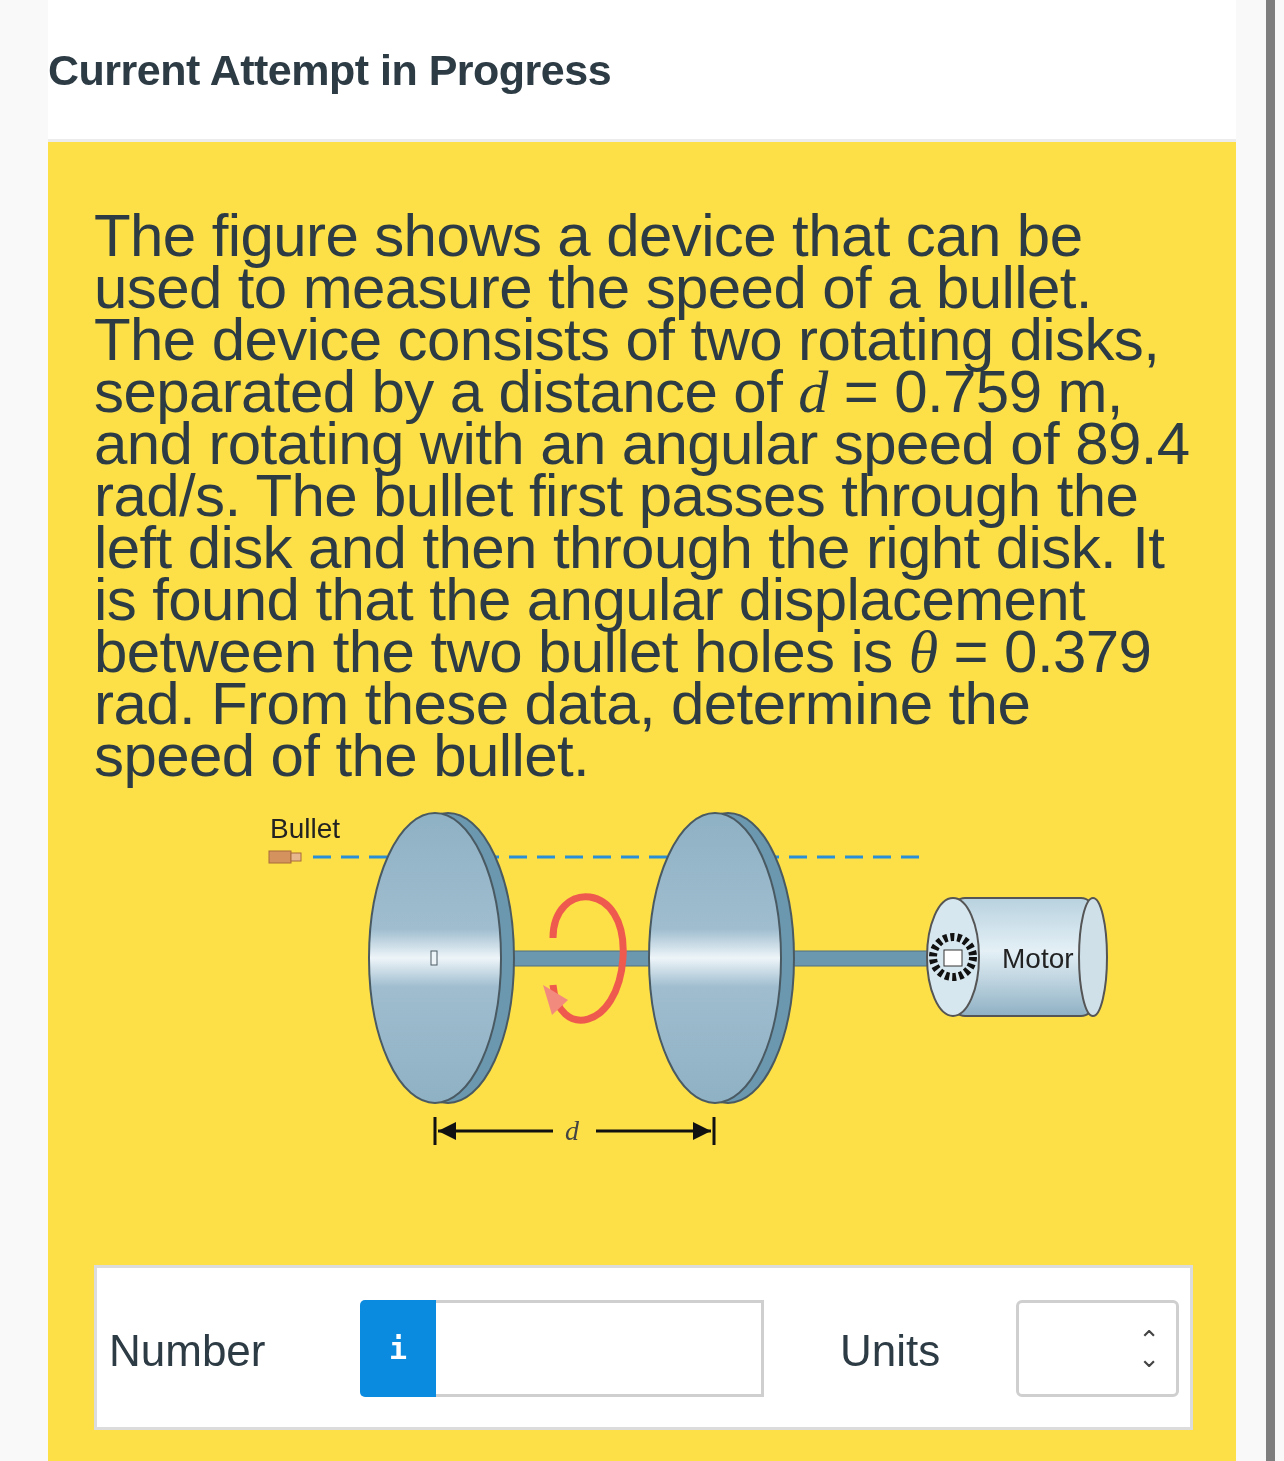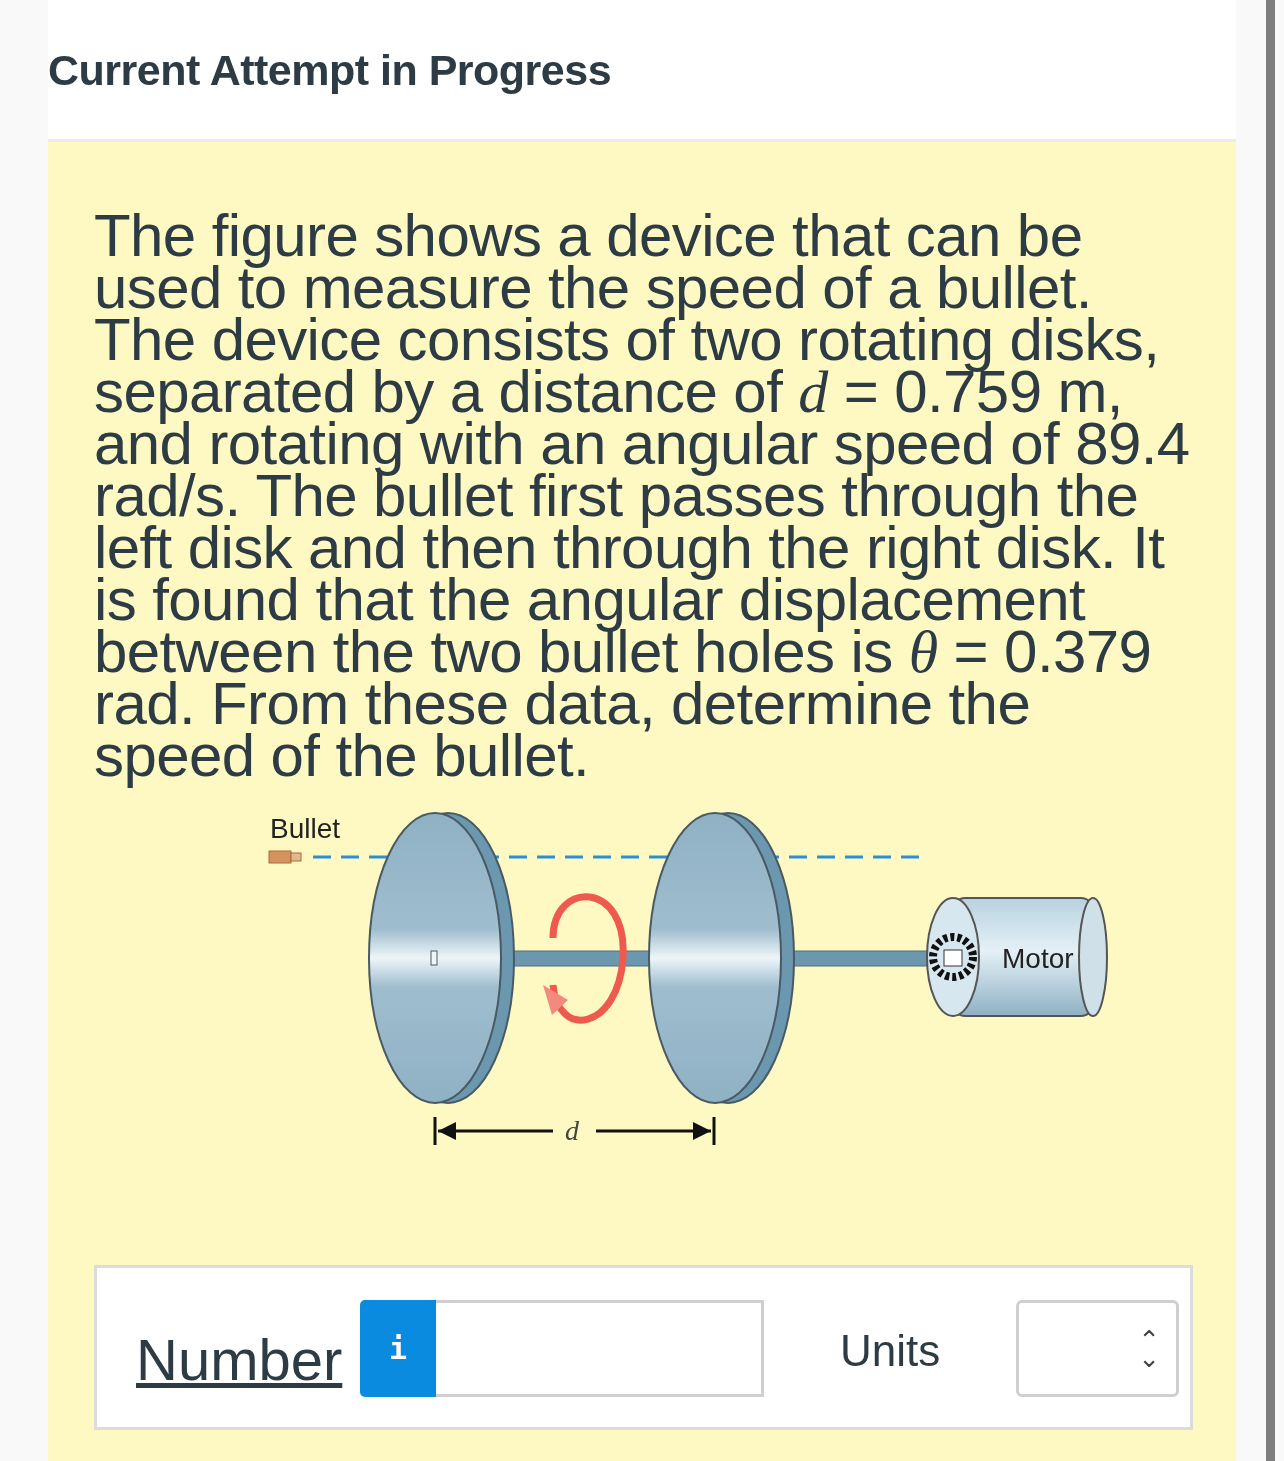--- a/index.html
+++ b/index.html
@@ -1,41 +1,41 @@
 <!DOCTYPE html>
 <html><head>
 <meta charset="utf-8">
 <style>
   html, body { margin:0; padding:0; }
   body {
     width:1284px; height:1461px; overflow:hidden; position:relative;
     background:#f9f9f9; font-family:"Liberation Sans", sans-serif; color:#2d3b45;
   }
   .panel {
-    position:absolute; left:48px; top:0; width:1188px; height:1461px; background:#fef9c3;
+    position:absolute; left:48px; top:0; width:1188px; height:1461px; background:#fde047;
   }
   .header {
     position:absolute; left:0; top:0; width:1188px; height:139px; background:#fff;
     border-bottom:3px solid #ececec;
   }
   .title {
     position:absolute; left:0; top:46px; font-size:43px; font-weight:bold; color:#2d3b45;
     letter-spacing:-0.5px; white-space:nowrap;
   }
   .question {
     position:absolute; left:46px; top:170px; width:1110px;
     font-size:60px; line-height:52px; color:#2d3b45; letter-spacing:-0.6px;margin-top:40px;
   }
   .question i { font-family:"Liberation Serif", serif; }
   .figure { position:absolute; left:170px; top:800px; width:920px; height:360px; }
   .answer-box {
     position:absolute; left:46px; top:1265px; width:1093px; height:159px;
     border:3px solid #dcdcdc; background:#fff;
   }
-  .lbl-number { position:absolute; left:39px; top:58px; font-size:58px; color:#2d3b45;text-decoration:underline; }
+  .lbl-number { position:absolute; left:12px; top:58px; font-size:44px; color:#2d3b45; }
   .info-btn {
     position:absolute; left:263px; top:32px; width:76px; height:97px; background:#0b8be0;
     border-radius:5px 0 0 5px; color:#fff; font-family:"DejaVu Sans Mono", monospace;
     font-weight:bold; font-size:30px; display:flex; align-items:center; justify-content:center;
   }
   .num-input {
     position:absolute; left:339px; top:32px; width:328px; height:97px; box-sizing:border-box;
     border:3px solid #cfcfcf; border-left:none; background:#fff; outline:none;
     font-size:36px; padding:0 12px; font-family:"Liberation Sans", sans-serif;
   }

